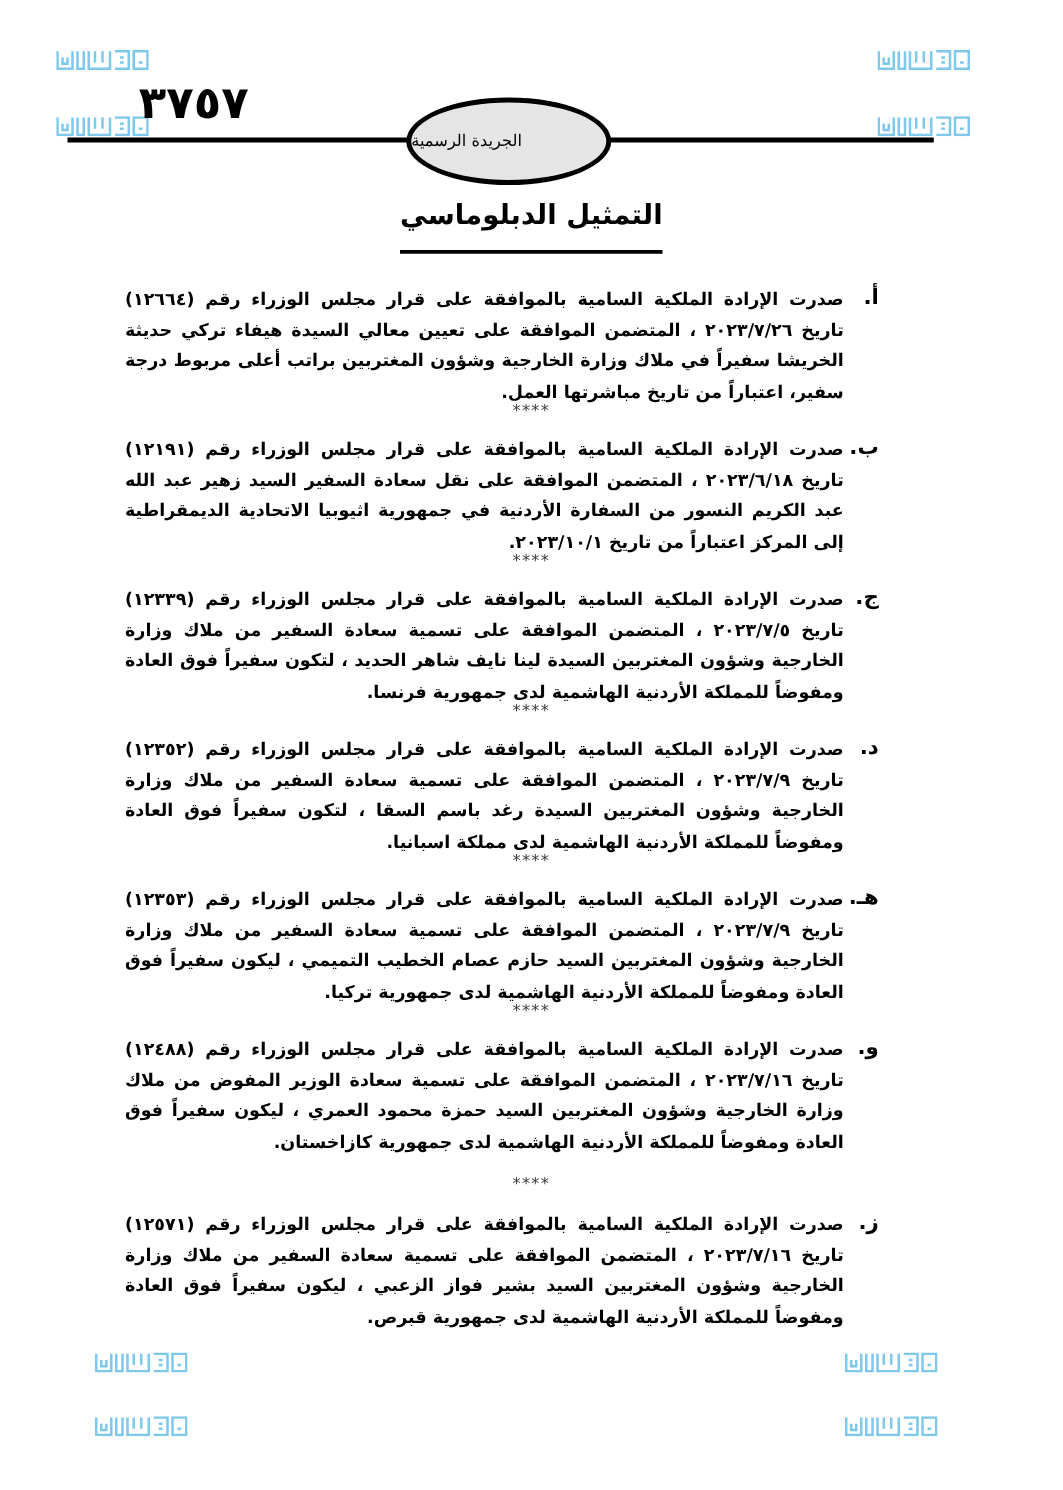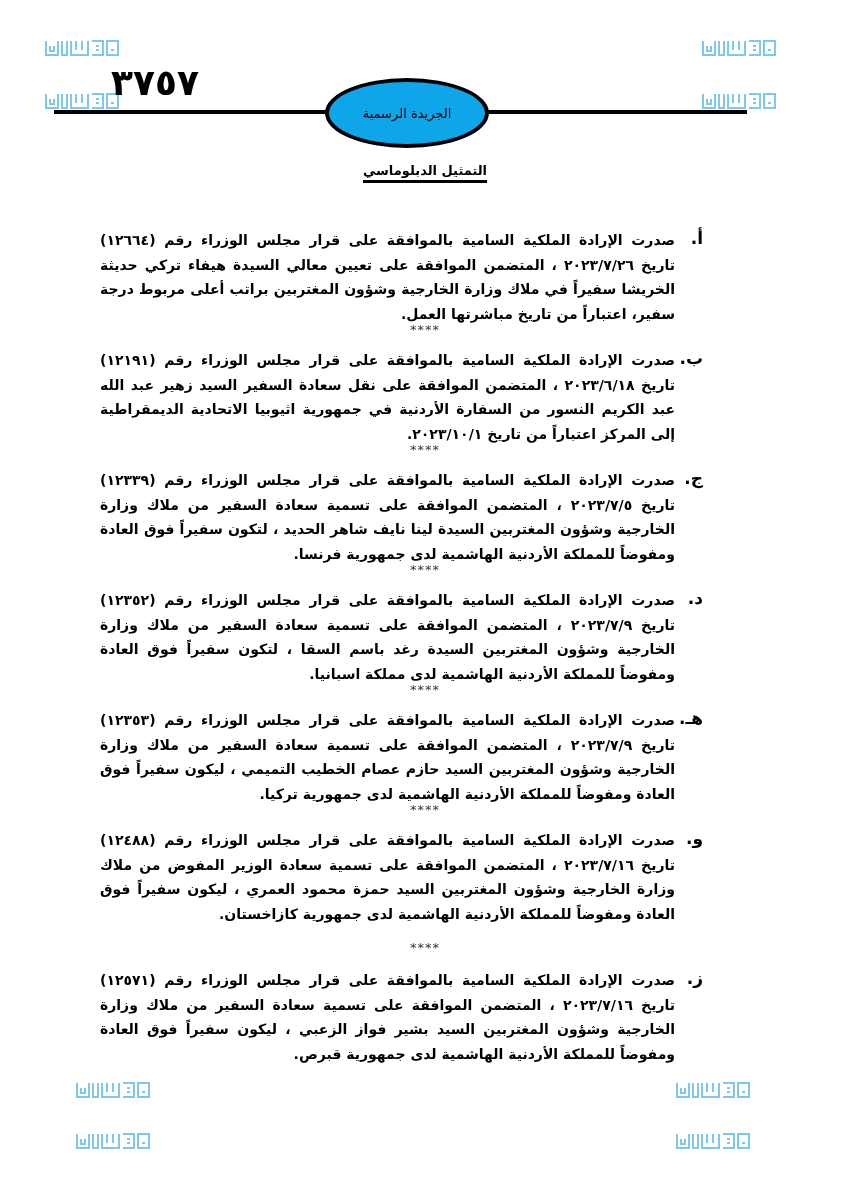--- a/index.html
+++ b/index.html
@@ -4,25 +4,25 @@
 <style>
   html, body { margin: 0; padding: 0; background: #ffffff; }
   body { width: 850px; height: 1192px; position: relative; overflow: hidden;
          font-family: "DejaVu Sans", "Liberation Sans", sans-serif; color: #000; }
   .wm { position: absolute; width: 74px; height: 16px; }
   .wm svg { width: 74px; height: 16px; display: block; }
   .page-number { position: absolute; left: 100px; top: 62px; font-size: 36px; font-weight: bold;
                  font-family: "DejaVu Sans", sans-serif; direction: rtl; letter-spacing: 1px; margin-left: 11px; }
   .header-rule { position: absolute; top: 110px; height: 4px; background: #000; }
   .header-oval { position: absolute; left: 325px; top: 78px; width: 164px; height: 70px;
-                 border: 4px solid #000; border-radius: 50%; background: #0ea5e9; box-sizing: border-box;
-                 display: flex; align-items: center; justify-content: center; }
+                 border: 4px solid #000; border-radius: 50%; background: #e5e5e5; box-sizing: border-box;
+                 display: flex; align-items: center; justify-content: flex-start; }
   .header-oval span { font-family: "DejaVu Sans", sans-serif; font-size: 13px; direction: rtl; }
   .title { position: absolute; left: 0; right: 0; top: 160px; text-align: center; direction: rtl; }
-  .title span { font-size: 13px; font-weight: bold; border-bottom: 3px solid #000; padding-bottom: 2px;
+  .title span { font-size: 22px; font-weight: bold; border-bottom: 3px solid #000; padding-bottom: 15px;
                 font-family: "DejaVu Sans", sans-serif; }
   .item { position: absolute; left: 100px; width: 575px; direction: rtl; }
   .item .marker { position: absolute; right: -28px; top: 0; font-weight: bold; font-size: 17px; }
   .item .para { font-weight: bold; font-size: 14px; line-height: 24.5px; text-align: justify;
                 text-align-last: right; font-family: "DejaVu Sans", sans-serif; }
   .sep { position: absolute; left: 0; width: 850px; text-align: center; font-size: 13px;
          color: #333; letter-spacing: 1px; }
 </style>
 </head>
 <body>

